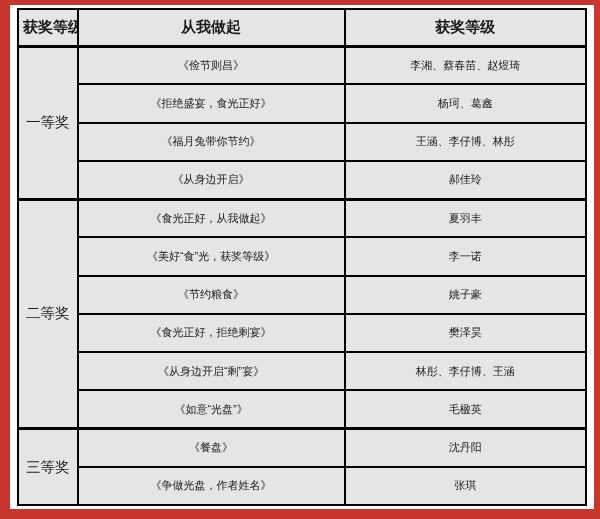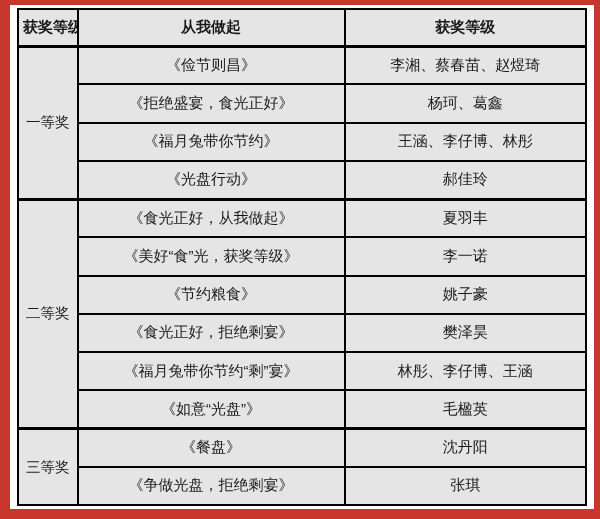--- a/index.html
+++ b/index.html
@@ -36,21 +36,21 @@
     padding: 2px 4px;
     overflow: hidden;
     white-space: nowrap;
   }
   th {
     font-size: 15px;
     font-weight: bold;
     height: 37px;
     border-bottom-width: 3px;
   }
-  td { font-size: 15px; height: 38px; }
+  td { font-size: 11px; height: 38px; }
   tr.inner td { border-top-width: 1px; border-radius: 11px; }
   tr.section-start td { border-top-width: 3px; }
   td.award { font-size: 14.5px; }
 </style>
 </head>
 <body>
 
 <div class="frame">
   <table class="award-table">
     <colgroup>
@@ -74,21 +74,21 @@
       </tr>
       <tr class="inner">
         <td>《拒绝盛宴，食光正好》</td>
         <td>杨珂、葛鑫</td>
       </tr>
       <tr class="inner">
         <td>《福月兔带你节约》</td>
         <td>王涵、李仔博、林彤</td>
       </tr>
       <tr class="inner">
-        <td>《光盘行动》</td>
+        <td>《从身边开启》</td>
         <td>郝佳玲</td>
       </tr>
 
       <tr class="section-start">
         <td class="award" rowspan="6">二等奖</td>
         <td>《食光正好，从我做起》</td>
         <td>夏羽丰</td>
       </tr>
       <tr class="inner">
         <td>《美好“食”光，获奖等级》</td>
@@ -96,32 +96,32 @@
       </tr>
       <tr class="inner">
         <td>《节约粮食》</td>
         <td>姚子豪</td>
       </tr>
       <tr class="inner">
         <td>《食光正好，拒绝剩宴》</td>
         <td>樊泽昊</td>
       </tr>
       <tr class="inner">
-        <td>《福月兔带你节约“剩”宴》</td>
+        <td>《从身边开启“剩”宴》</td>
         <td>林彤、李仔博、王涵</td>
       </tr>
       <tr class="inner">
         <td>《如意“光盘”》</td>
         <td>毛楹英</td>
       </tr>
 
       <tr class="section-start">
         <td class="award" rowspan="2">三等奖</td>
         <td>《餐盘》</td>
         <td>沈丹阳</td>
       </tr>
       <tr class="inner">
-        <td>《争做光盘，拒绝剩宴》</td>
+        <td>《争做光盘，作者姓名》</td>
         <td>张琪</td>
       </tr>
     </tbody>
   </table>
 </div>
 
 </body></html>

